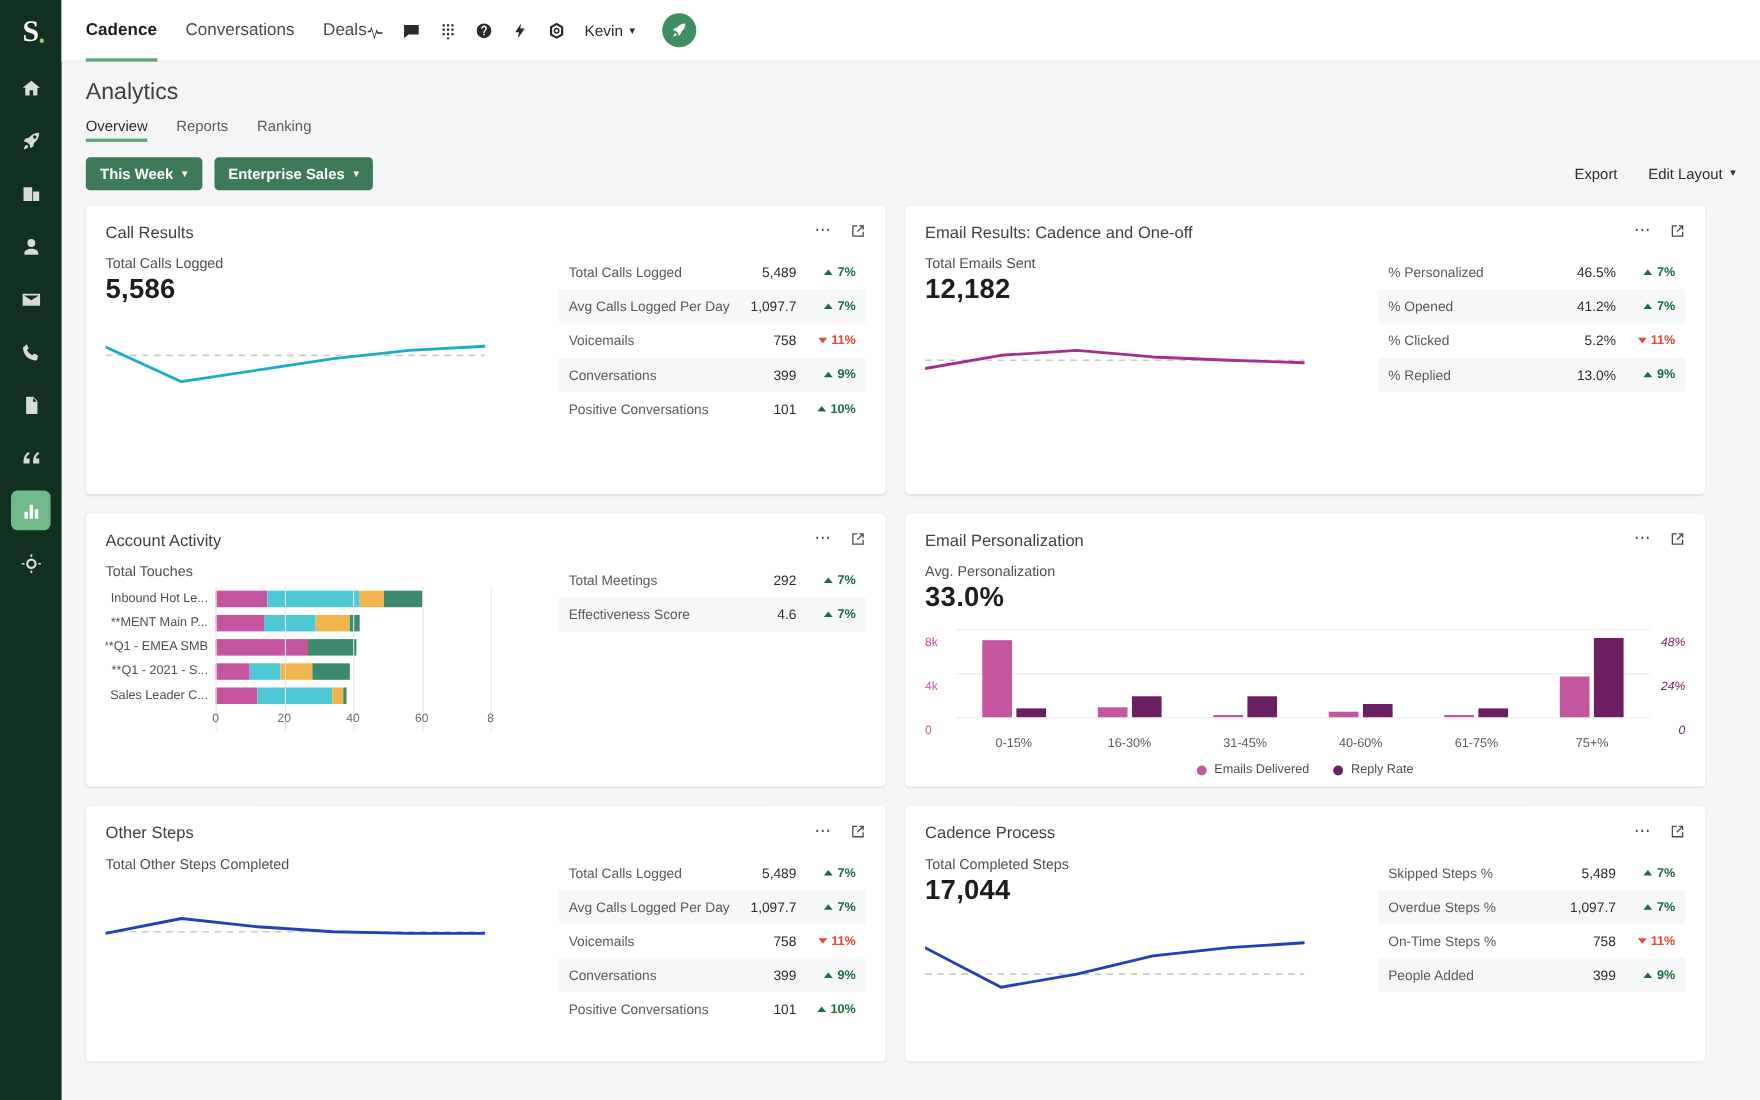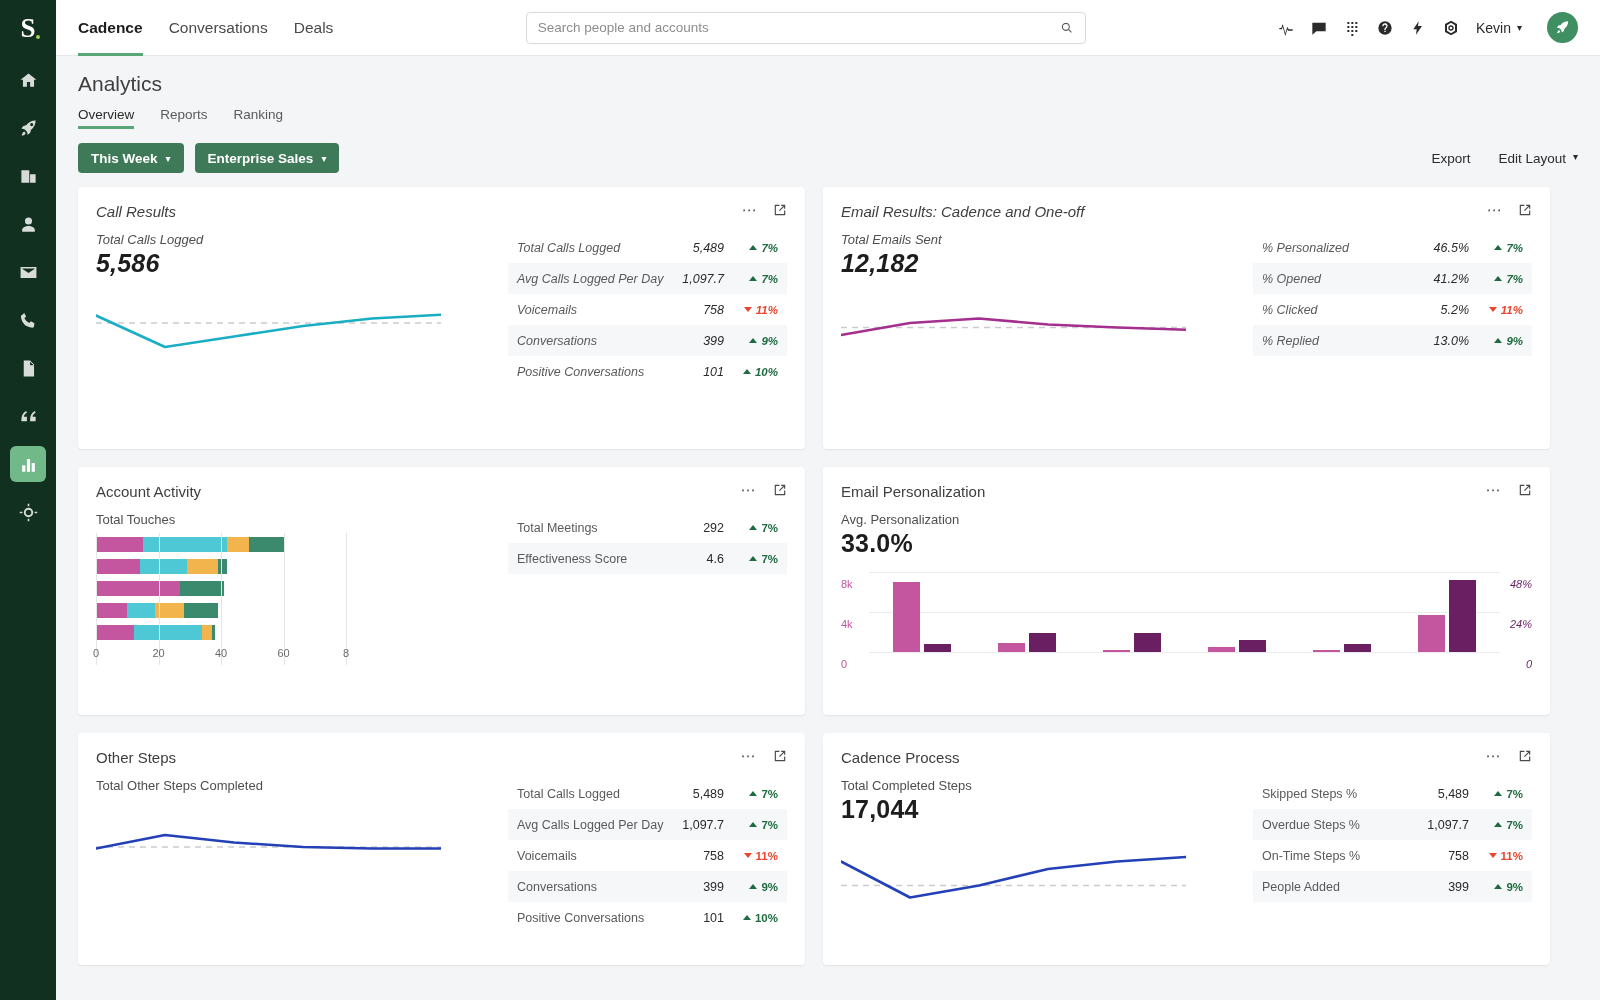--- a/index.html
+++ b/index.html
@@ -81,21 +81,21 @@
     font-size: 13.5px; font-weight: 700; margin-right: 11px;
   }
   .btn-green .chev { font-size: 10px; font-weight: 400; }
   .filters-right { margin-left: auto; display: flex; align-items: center; gap: 28px; }
   .link-btn { font-size: 13.5px; color: #2b2b2b; display: inline-flex; align-items: flex-start; gap: 7px; }
   .link-btn .chev { font-size: 10px; }
 
   
   .grid { display: grid; grid-template-columns: 727px 727px; gap: 18px; margin-top: 14px; }
   .card { background: #fff; border-radius: 4px; box-shadow: 0 1px 2px rgba(0,0,0,.08); padding: 16px 18px 14px; }
-  .card.h1 { height: 262px; font-style: italic; }
+  .card.h1 { height: 262px; }
   .card.h2 { height: 248px; }
   .card.h3 { height: 232px; }
   .card-head { display: flex; align-items: flex-start; }
   .card-title { font-size: 15px; color: #3f3f3f; }
   .card-actions { margin-left: auto; display: flex; align-items: center; gap: 16px; }
   .card-actions svg { width: 14px; height: 14px; fill: #4a4a4a; display: block; }
   .dots { letter-spacing: 1.5px; font-size: 15px; color: #4a4a4a; line-height: 10px; }
 
   .card-body { display: flex; margin-top: 12px; }
   .viz { width: 400px; flex: 0 0 400px; }
@@ -219,28 +219,20 @@
       <div class="nav">
         <div class="nav-item active">
             <span>Cadence</span>
           </div>
         <div class="nav-item">
             <span>Conversations</span>
           </div>
         <div class="nav-item">
             <span>Deals</span>
           </div>
-      </div>
-      <div class="search-wrap">
-        <div class="search">
-          <input value="" placeholder="Search people and accounts" style="">
-          <svg viewBox="0 0 24 24">
-              <path d="M10 3a7 7 0 1 0 4.2 12.6l4.6 4.6 1.4-1.4-4.6-4.6A7 7 0 0 0 10 3zm0 2a5 5 0 1 1 0 10 5 5 0 0 1 0-10z"></path>
-            </svg>
-        </div>
       </div>
       <div class="top-icons">
         <span>
             <svg viewBox="0 0 24 24">
               <path d="M2 12h3l2-6 4 14 3-10 2 4h6v2h-7l-1-2-3 10-4-14-1 4H2z"></path>
             </svg>
           </span>
         <span>
             <svg viewBox="0 0 24 24">
               <path d="M2 4h20v13H8l-6 5zm4 5h2v2H6zm5 0h2v2h-2zm5 0h2v2h-2z"></path>
@@ -446,20 +438,27 @@
                   <svg viewBox="0 0 24 24">
                     <path d="M3 3h8v2H5v14h14v-6h2v8H3zm11 0h7v7h-2V6.4l-7.3 7.3-1.4-1.4L17.6 5H14z"></path>
                   </svg>
                 </span>
             </div>
           </div>
           <div class="card-body">
             <div class="viz">
               <div class="metric-label">Total Touches</div>
               <div class="hbars">
+                  <div class="hbar-labels">
+                    <div class="hbar-lab">Inbound Hot Le...</div>
+                    <div class="hbar-lab">**MENT Main P...</div>
+                    <div class="hbar-lab">**Q1 - EMEA SMB</div>
+                    <div class="hbar-lab">**Q1 - 2021 - S...</div>
+                    <div class="hbar-lab">Sales Leader C...</div>
+                  </div>
                   <div class="hbar-plot">
                     <div class="hgrid" style="left:0px"></div>
                     <div class="hgrid" style="left:62.5px"></div>
                     <div class="hgrid" style="left:125px"></div>
                     <div class="hgrid" style="left:187.5px"></div>
                     <div class="hgrid" style="left:250px"></div>
                     <div class="hbar-row">
                       <div class="hseg" style="width:46.875px;background:#c4569f"></div>
                       <div class="hseg" style="width:84.375px;background:#4ec8d4"></div>
                       <div class="hseg" style="width:21.875px;background:#f2b44c"></div>
@@ -566,20 +565,32 @@
                         <div class="vc-bar" style="height:2px;background:#c4569f"></div>
                         <div class="vc-bar" style="height:8.333333333333334px;background:#6a1f63"></div>
                       </div>
                       <div class="vc-group">
                         <div class="vc-bar" style="height:37px;background:#c4569f"></div>
                         <div class="vc-bar" style="height:71.66666666666667px;background:#6a1f63"></div>
                       </div>
                     </div>
                   </div>
                 </div>
+                <div class="vc-xaxis">
+                  <div class="vc-xlab">0-15%</div>
+                  <div class="vc-xlab">16-30%</div>
+                  <div class="vc-xlab">31-45%</div>
+                  <div class="vc-xlab">40-60%</div>
+                  <div class="vc-xlab">61-75%</div>
+                  <div class="vc-xlab">75+%</div>
+                </div>
+                <div class="legend">
+                  <div class="legend-item"><span class="legend-dot" style="background:#c4569f"></span>Emails Delivered</div>
+                  <div class="legend-item"><span class="legend-dot" style="background:#6a1f63"></span>Reply Rate</div>
+                </div>
               </div>
           </div>
         </div>
 
         <div class="card h3">
           <div class="card-head">
             <div class="card-title">Other Steps</div>
             <div class="card-actions">
               <span class="dots">⋯</span>
               <span>

